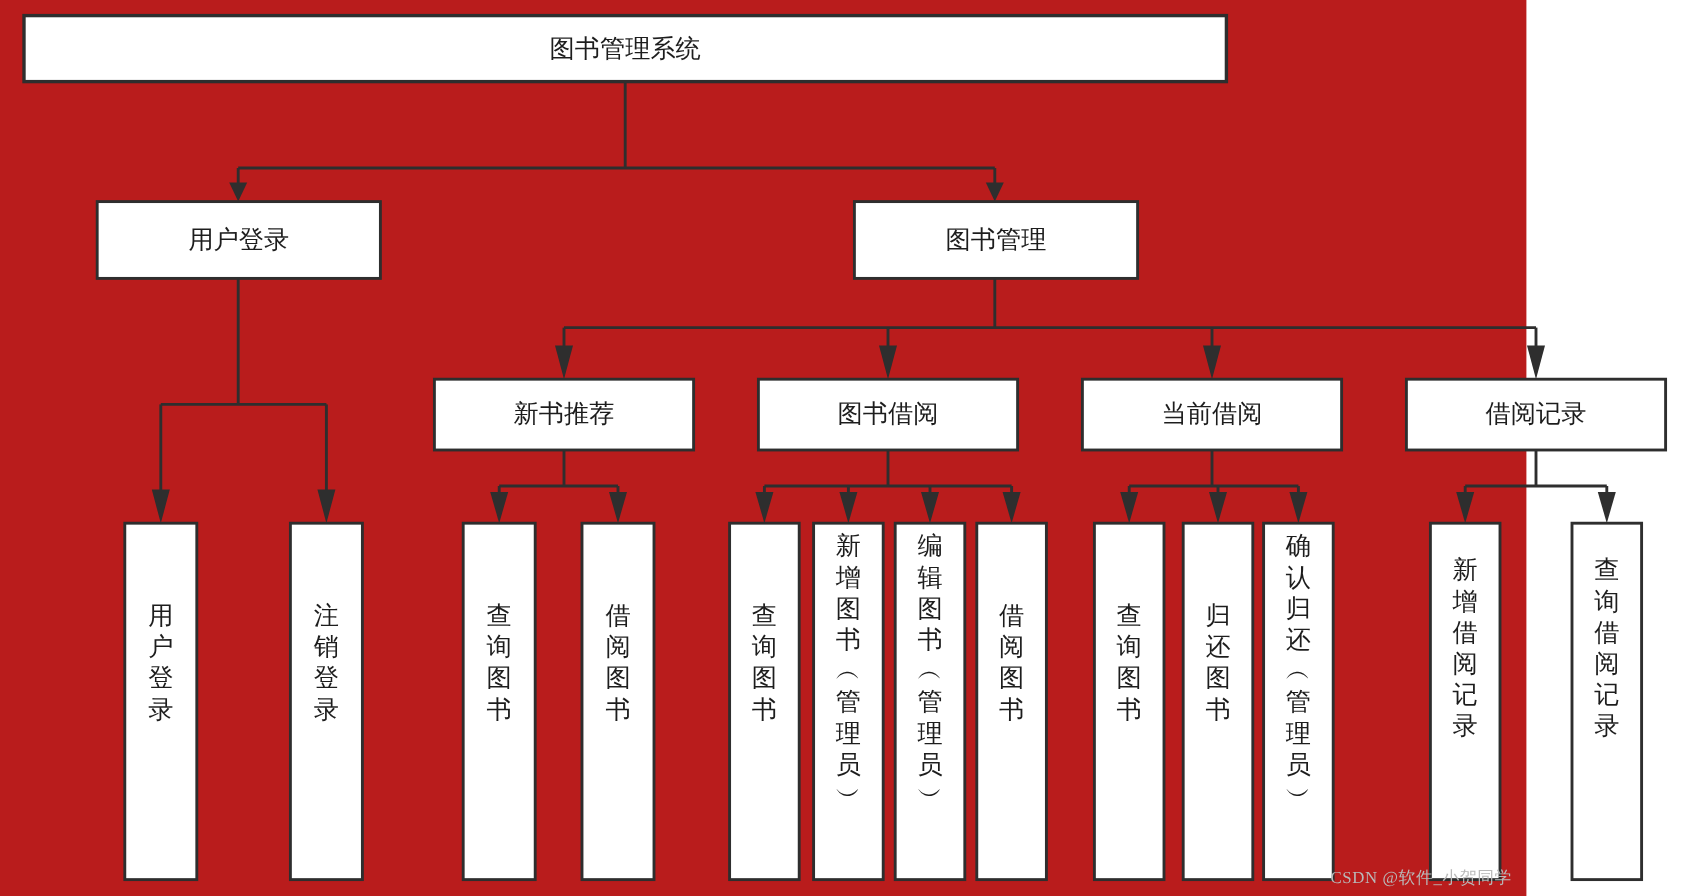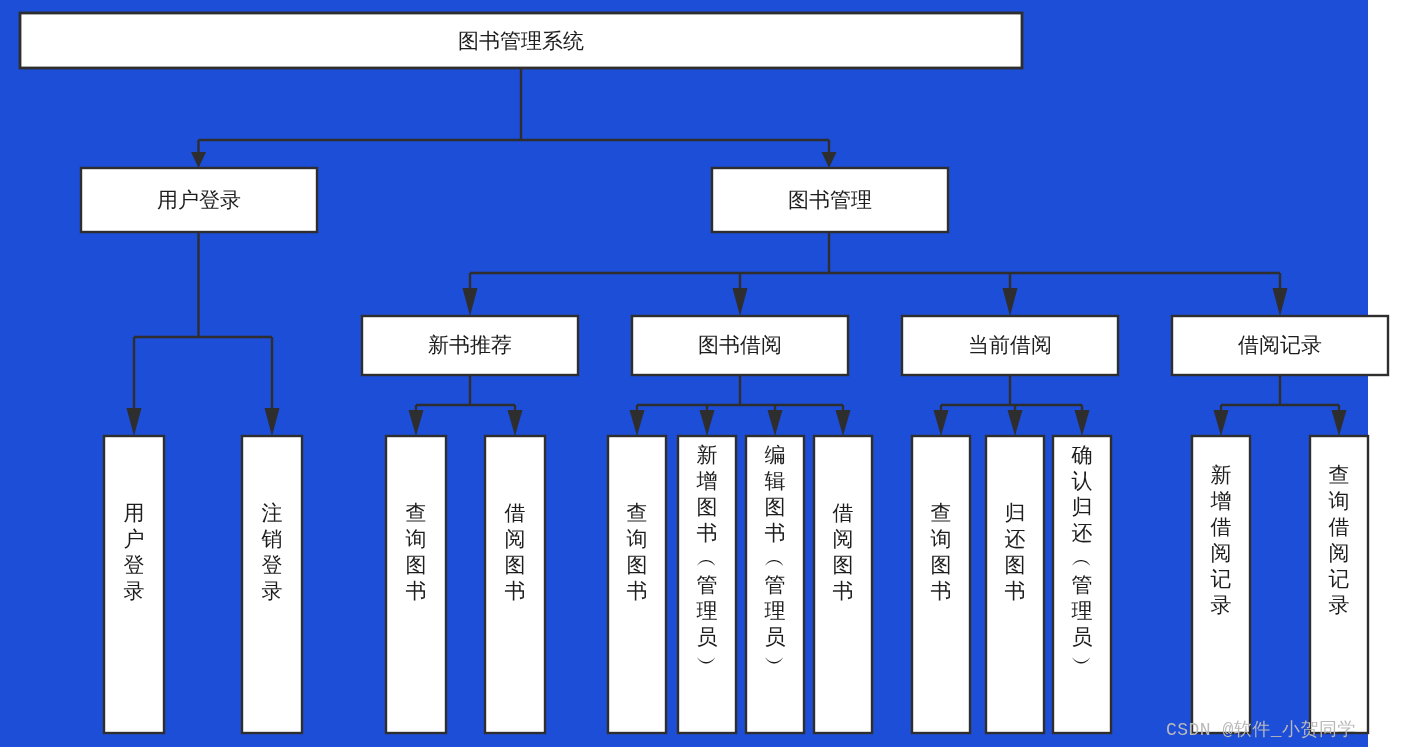--- a/index.html
+++ b/index.html
@@ -8,23 +8,23 @@
     background: #ffffff;
   }
   body {
     width: 1405px;
     height: 747px;
     font-family: "Liberation Sans", "DejaVu Sans", sans-serif;
     overflow: hidden;
   }
   #diagram-root {
     position: relative;
-    width: 1368px;
+    width: 1272px;
     height: 747px;
-    background: #1d4ed8;
+    background: #b91c1c;
   }
   svg#tree-svg {
     position: absolute;
     left: 0;
     top: 0;
     width: 1405px;
     height: 747px;
     display: block;
   }
   .node-box {
@@ -55,22 +55,22 @@
   .node-label-v {
     font-family: "Liberation Sans", "DejaVu Sans", sans-serif;
     font-size: 21px;
     fill: #1d1d1d;
     text-anchor: middle;
   }
   .watermark {
     position: absolute;
     right: 12px;
     bottom: 6px;
-    font-family: Liberation Mono, monospace;
-    font-size: 18px;
+    font-family: Liberation Serif, serif;
+    font-size: 14px;
     color: #b9b9b9;
     letter-spacing: 0.5px;
     white-space: nowrap;
     user-select: none;
   }
 </style>
 </head>
 <body>
 
 <div id="diagram-root">

